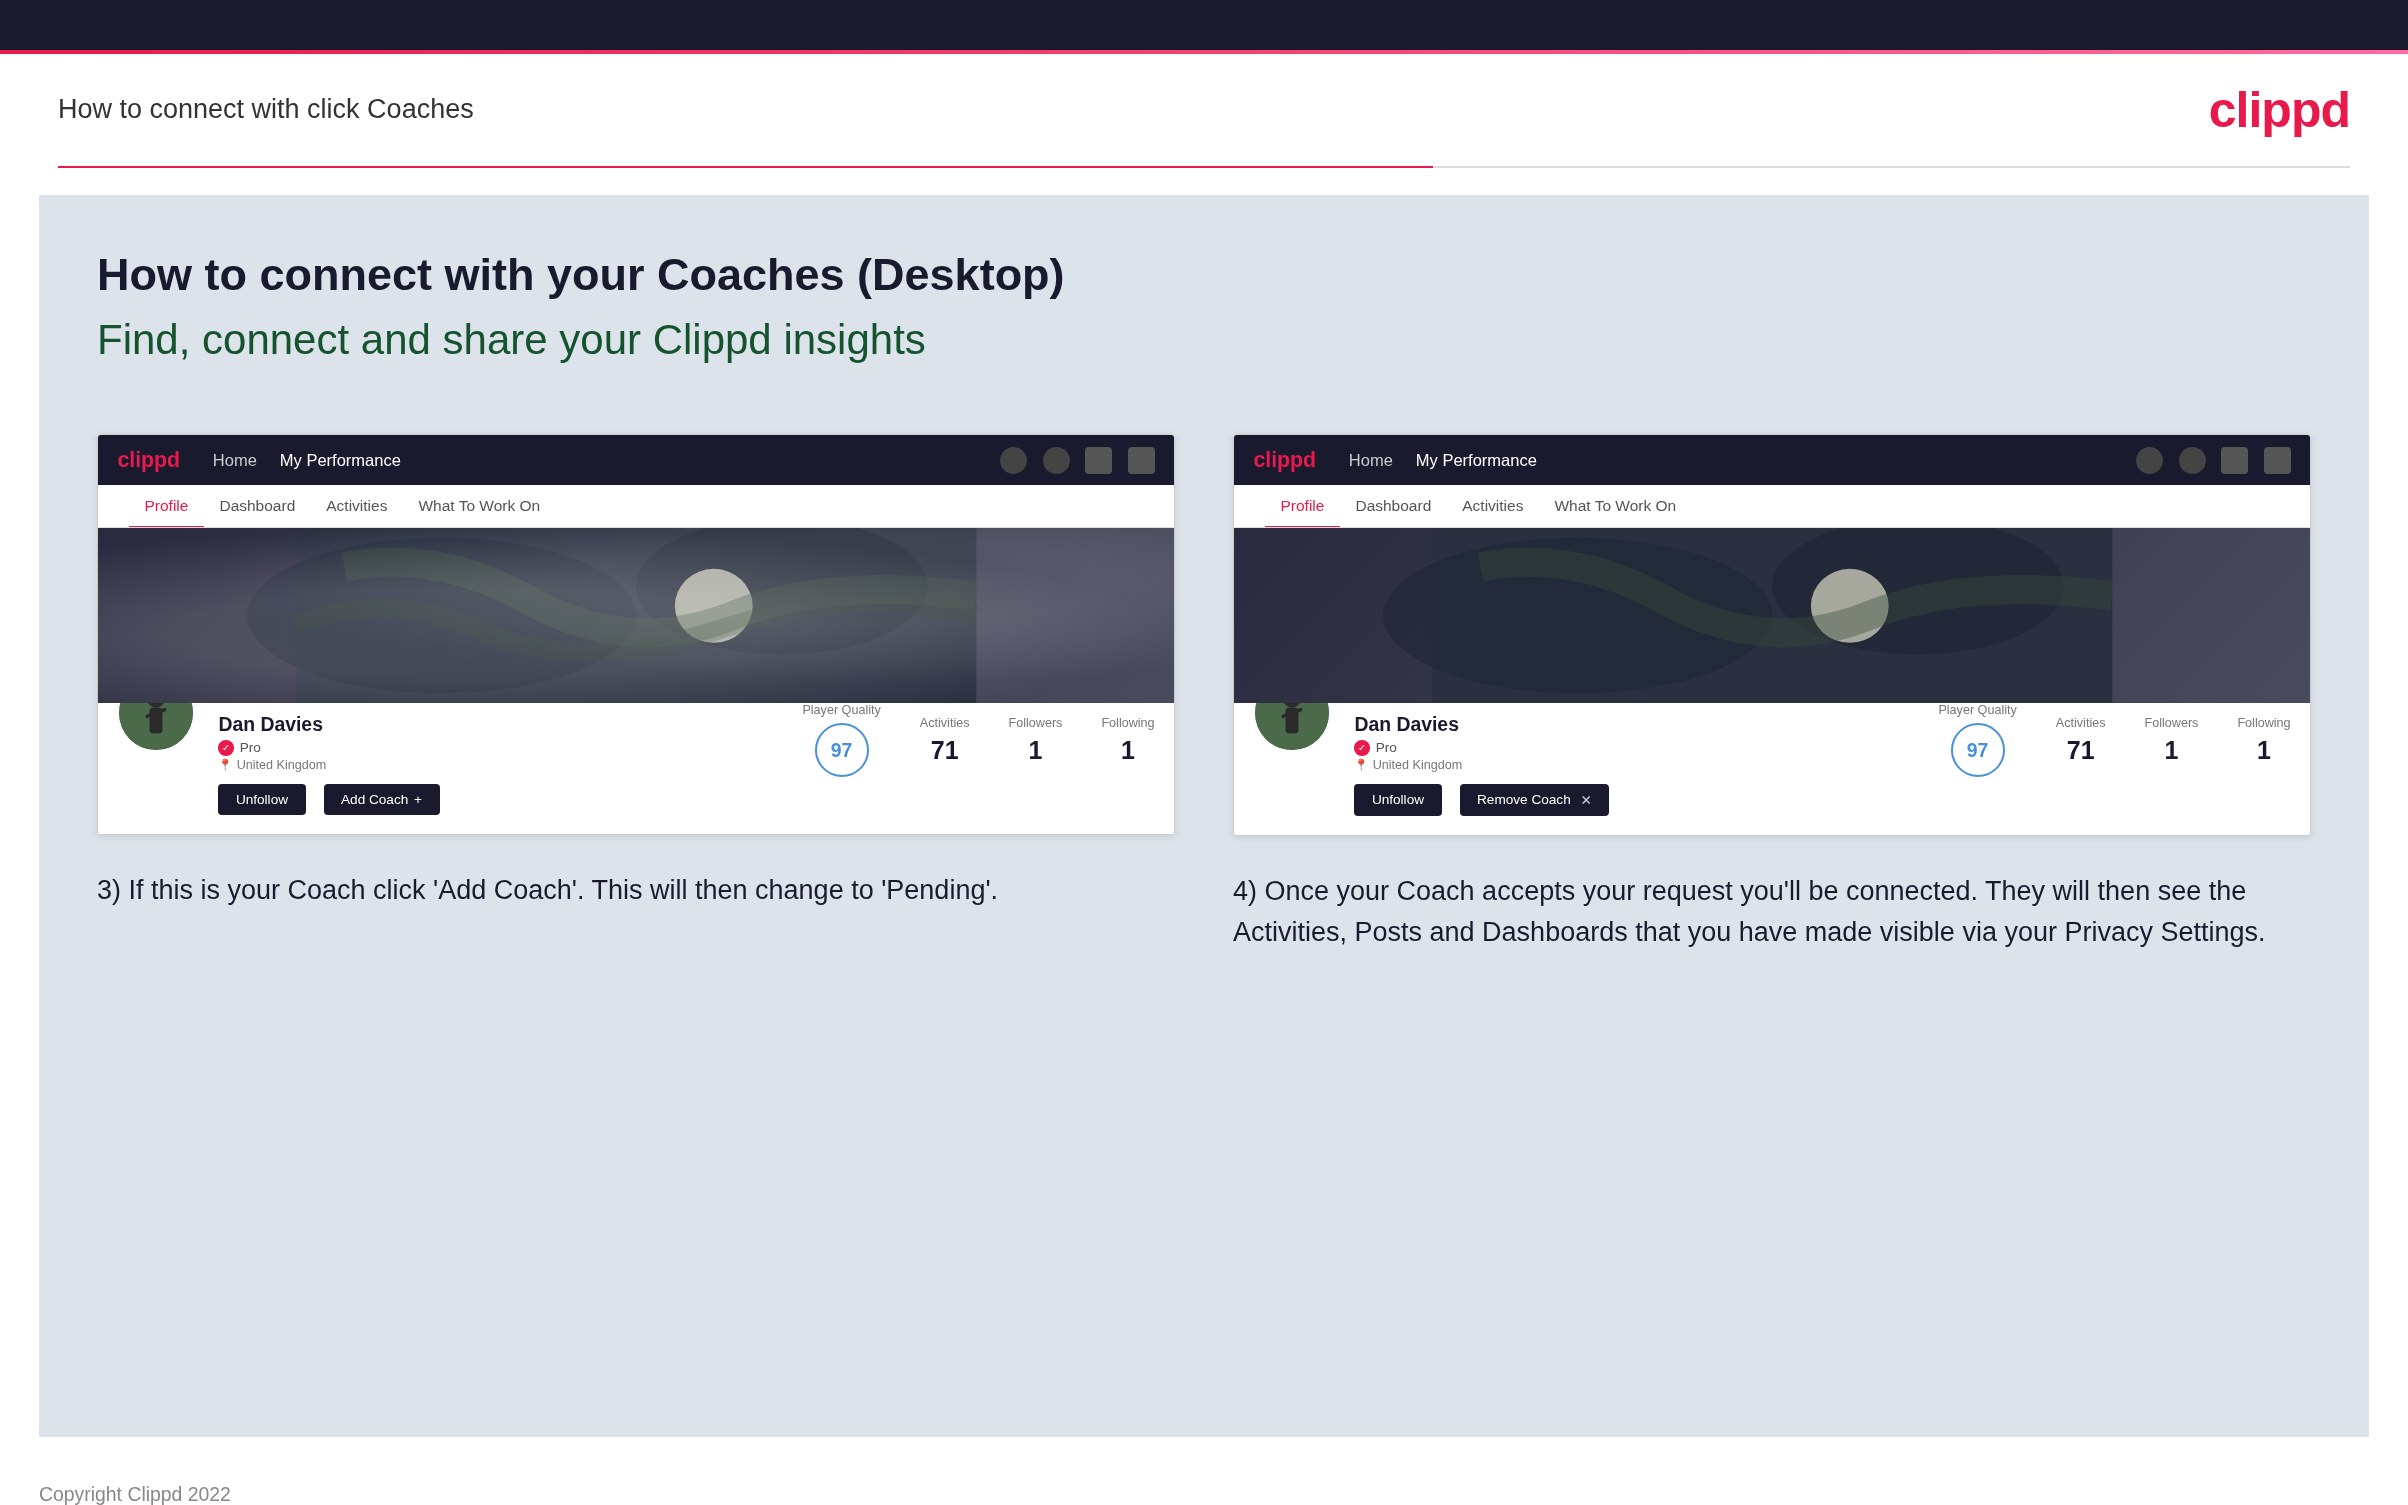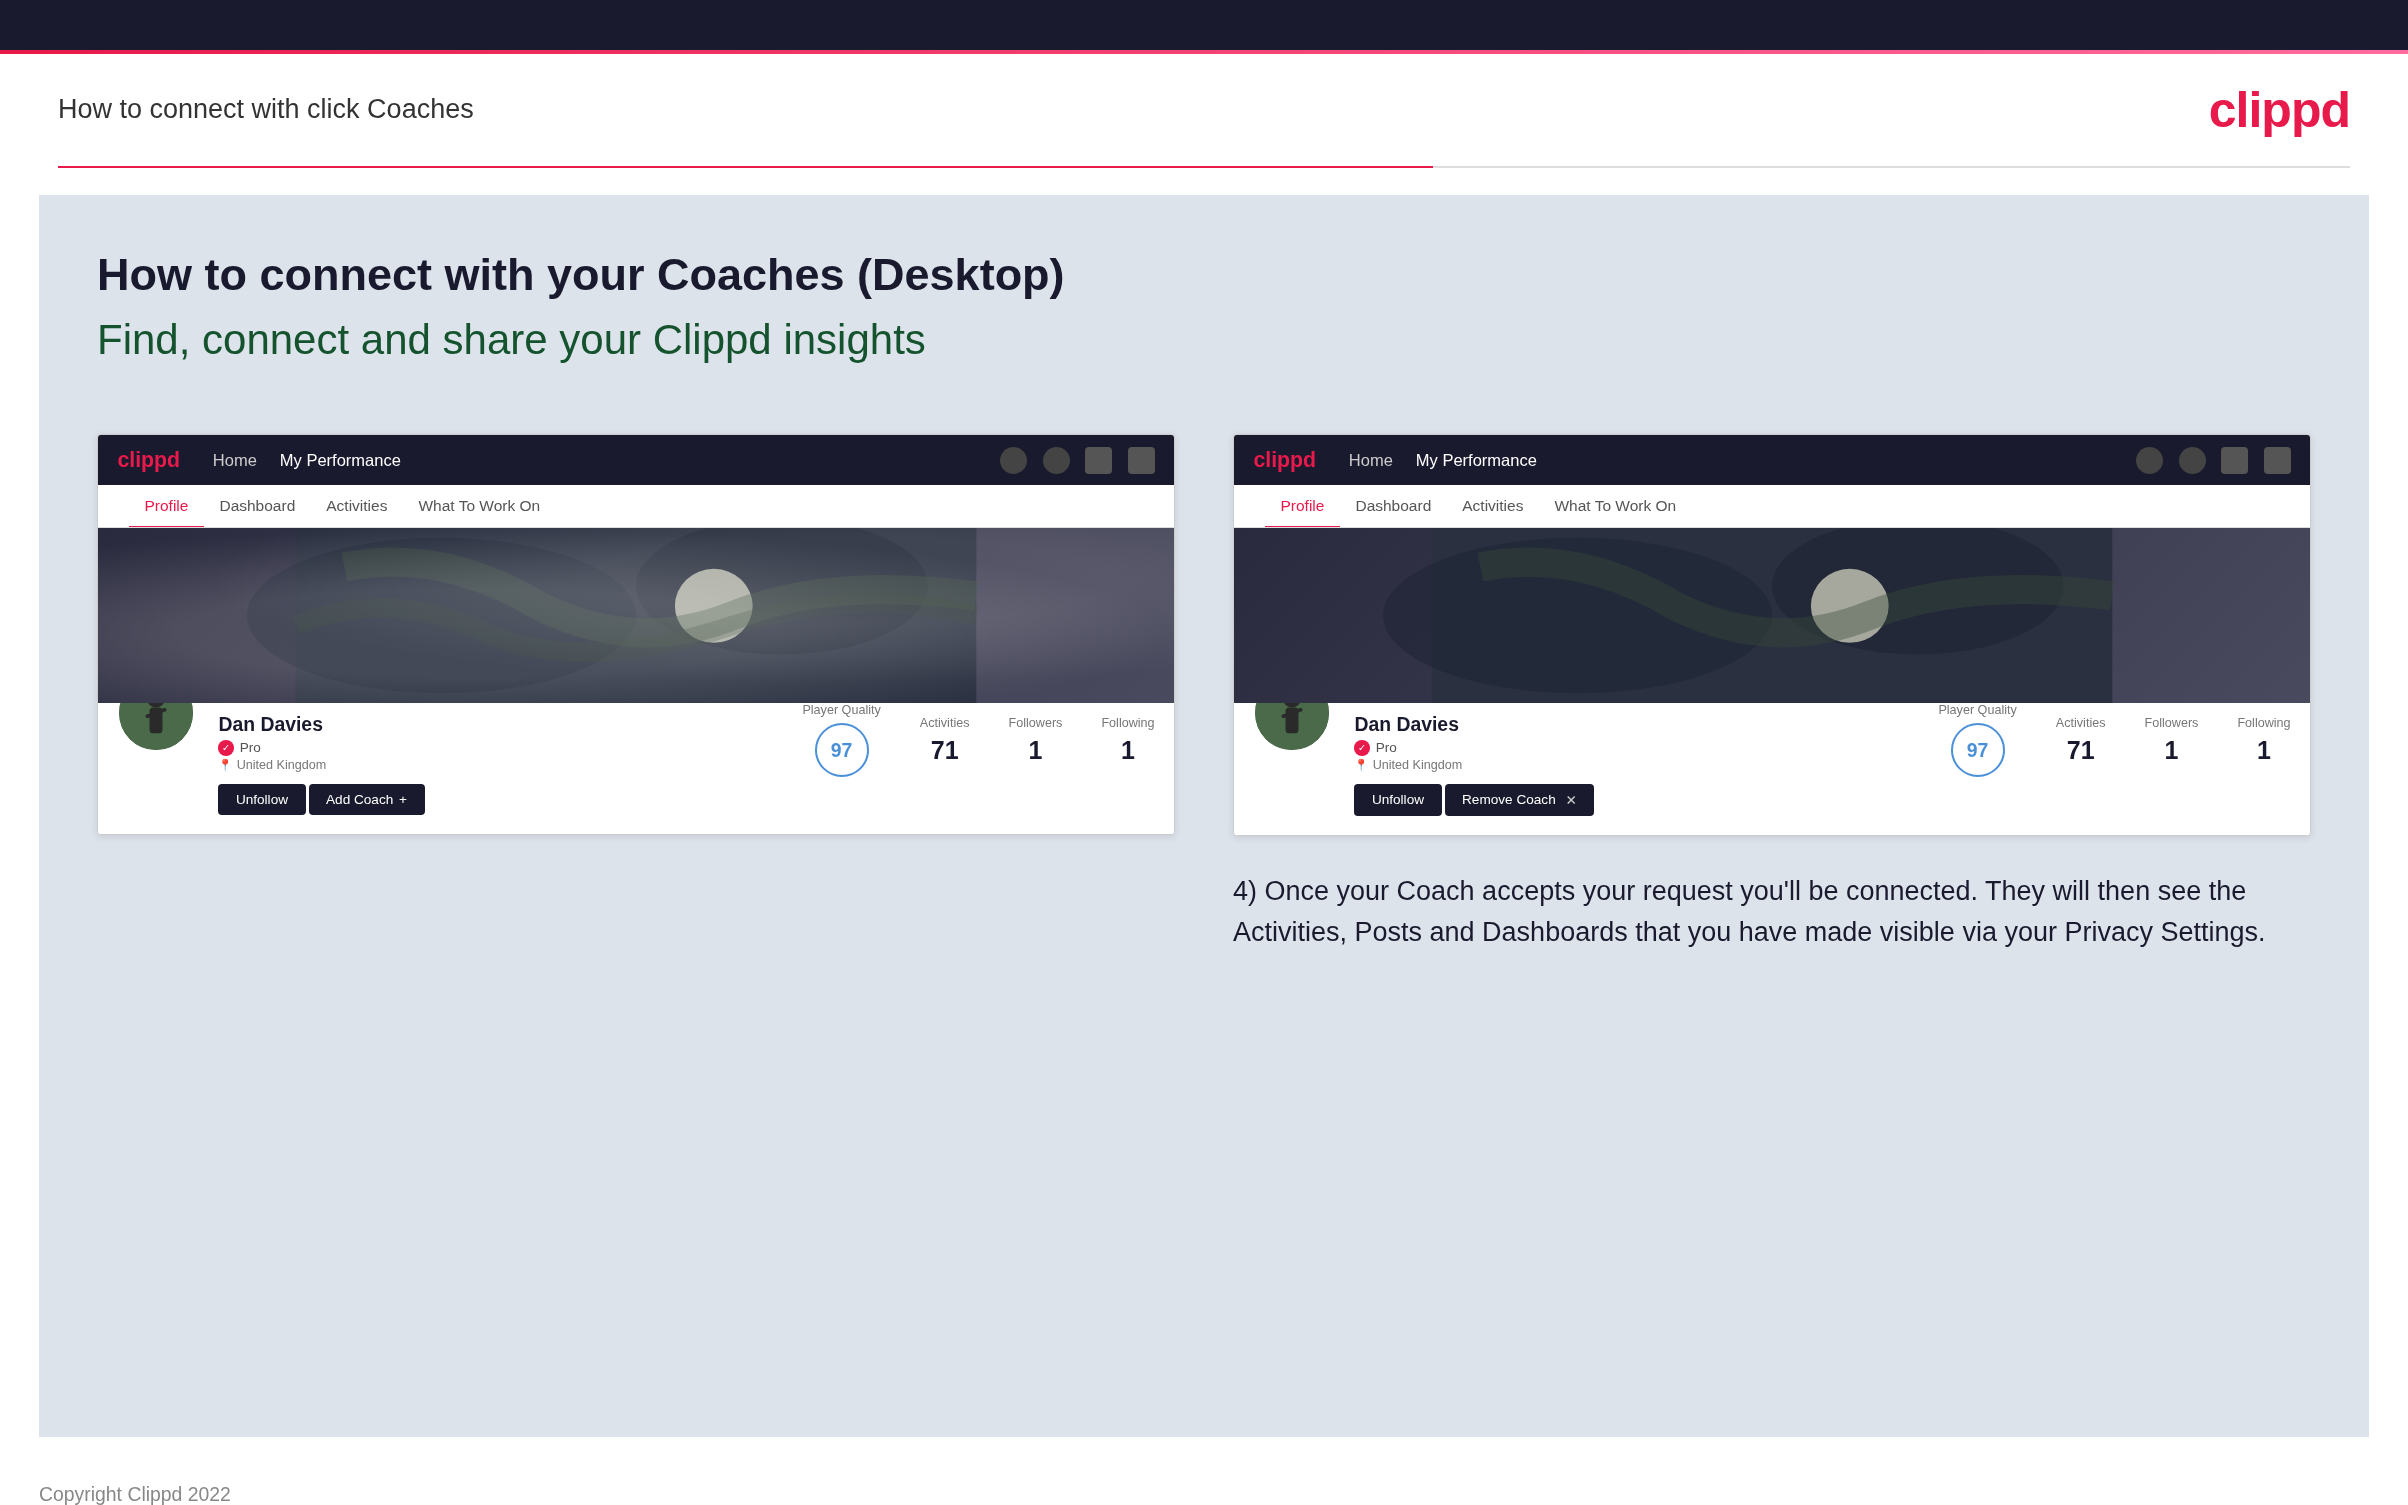--- a/index.html
+++ b/index.html
@@ -249,21 +249,21 @@
       justify-content: center;
       font-size: 19.4px;
       font-weight: 700;
       color: #4a90d9;
       margin: 0 auto;
     }
 
     
     .mock-actions {
       display: flex;
-      gap: 3px;
+      gap: 18px;
       margin-top: 11.6px;
     }
     .mock-btn {
       padding: 7.8px 17.5px;
       font-size: 13.6px;
       border-radius: 3.9px;
       font-weight: 500;
       display: flex;
       align-items: center;
       gap: 5.8px;
@@ -412,20 +412,21 @@
               <div class="mock-stat-value">1</div>
             </div>
             <div class="mock-stat">
               <div class="mock-stat-label">Following</div>
               <div class="mock-stat-value">1</div>
             </div>
           </div>
         </div>
       </div>
 
+      <div class="caption-text">3) If this is your Coach click 'Add Coach'. This will then change to 'Pending'.</div>
     </div>
 
     <div class="screenshot-col">
       <div class="screenshot-mock">
 
         <div class="mock-navbar">
           <span class="mock-logo">clippd</span>
           <span class="mock-nav-item">Home</span>
           <span class="mock-nav-item active">My Performance</span>
           <div class="mock-nav-icons">

